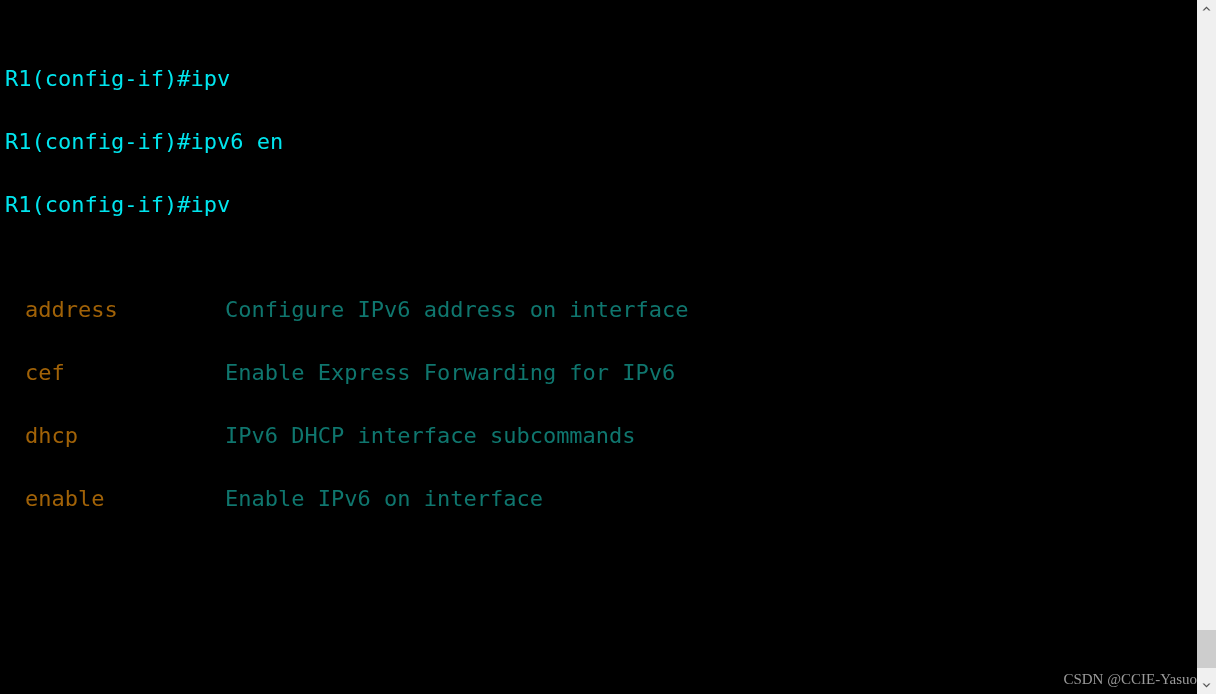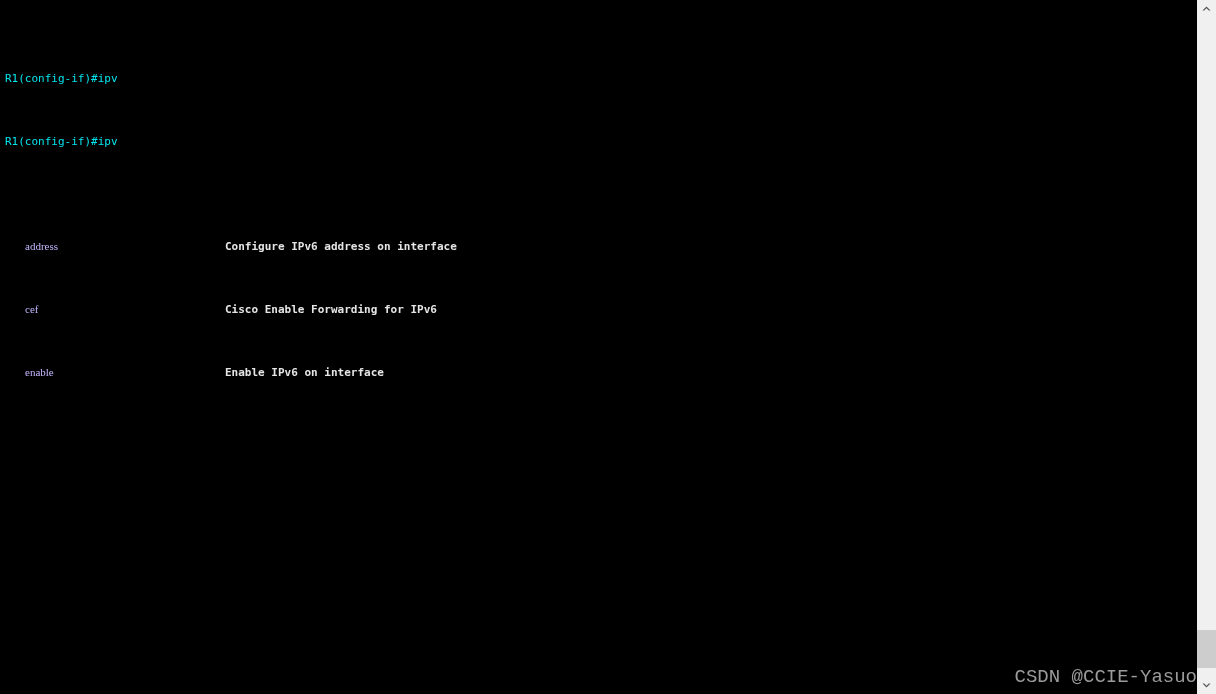--- a/index.html
+++ b/index.html
@@ -26,21 +26,21 @@
   #console-output {
     position: absolute;
     left: 0;
     top: 0;
     width: 1197px;
     height: 694px;
     background: #000000;
     padding: 5px 0 0 5px;
     box-sizing: border-box;
     font-family: "DejaVu Sans Mono", monospace;
-    font-size: 11px;
+    font-size: 22px;
     line-height: 21px;
     color: #00e5ee;
     white-space: pre;
     letter-spacing: 0px;
   }
 
   .line {
     height: 21px;
     white-space: pre;
     color: #00e5ee;
@@ -50,38 +50,36 @@
   .help-row {
     height: 21px;
     white-space: pre;
     color: #00e5ee;
   }
   .help-cmd {
     display: inline-block;
     width: 220px;      
     padding-left: 20px; 
     box-sizing: border-box;
-    color: #c4b5fd;
+    color: #a16207;
     white-space: pre;
-    font-family: Liberation Serif, serif;
   }
   .help-desc {
     display: inline-block;
-    color: #e5e5e5;
+    color: #0f766e;
     white-space: pre;
-    font-weight: bold;
   }
 
   
   #watermark {
     position: absolute;
     right: 19px;
     bottom: 6px;
-    font-family: Liberation Mono, monospace;
-    font-size: 19px;
+    font-family: Liberation Serif, serif;
+    font-size: 15px;
     color: #9b9b9b;
     white-space: nowrap;
     pointer-events: none;
   }
 
   
   #scrollbar {
     position: absolute;
     top: 0;
     right: 0;
@@ -120,25 +118,27 @@
   }
 </style>
 </head>
 <body>
 
 <div id="terminal-window">
 
   <div id="console-output">
 
     <div class="line">R1(config-if)#ipv</div>
+    <div class="line">R1(config-if)#ipv6 en</div>
     <div class="line">R1(config-if)#ipv</div>
 
 
     <div class="help-row"><span class="help-cmd">address</span><span class="help-desc">Configure IPv6 address on interface</span></div>
-    <div class="help-row"><span class="help-cmd">cef</span><span class="help-desc">Cisco Enable Forwarding for IPv6</span></div>
+    <div class="help-row"><span class="help-cmd">cef</span><span class="help-desc">Enable Express Forwarding for IPv6</span></div>
+    <div class="help-row"><span class="help-cmd">dhcp</span><span class="help-desc">IPv6 DHCP interface subcommands</span></div>
     <div class="help-row"><span class="help-cmd">enable</span><span class="help-desc">Enable IPv6 on interface</span></div>
     
     
     
     
     
     
     
     
     

